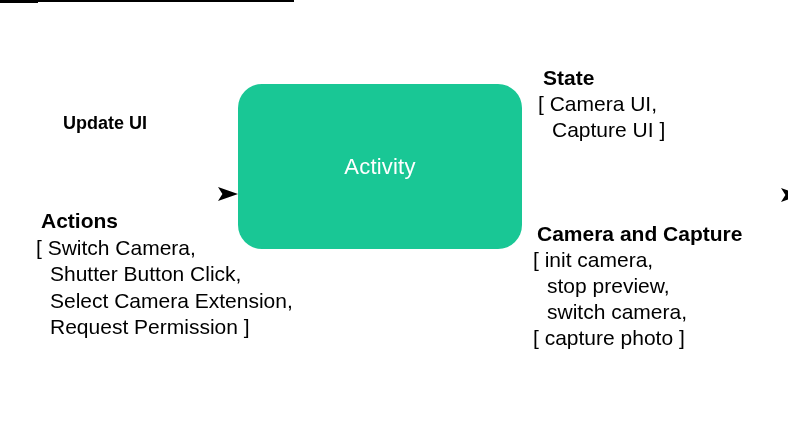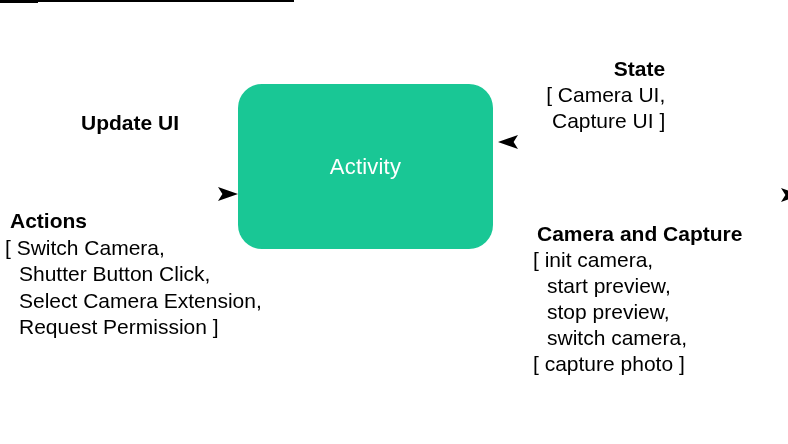--- a/index.html
+++ b/index.html
@@ -17,21 +17,21 @@
   .corner-bar {
     position: absolute; left: 0; top: 0;
     width: 38px; height: 3px;
     background: #000000;
   }
 
   
   .node {
     position: absolute;
     left: 238px; top: 84px;
-    width: 255px; height: 165px;
+    width: 284px; height: 165px;
     background: #19c795;
     border-radius: 24px;
     display: flex; align-items: center; justify-content: center;
   }
   .node-label {
     color: #ffffff;
     font-size: 22px;
     letter-spacing: 0.2px;
   }
 
@@ -56,23 +56,23 @@
   .arrowhead.left  { clip-path: polygon(100% 0%, 0% 50%, 100% 100%, 78% 50%); }
   .ah-actions { left: 218px; top: 187px; }
   .ah-state   { left: 498px; top: 135px; }
   .ah-ops     { left: 781px; top: 188px; } 
 
   
   .label-block { position: absolute; font-size: 21px; line-height: 26px; white-space: nowrap; }
   .label-block .title { font-weight: bold; padding-left: 5px; }
   .label-block .indent { padding-left: 14px; }
 
-  .blk-update-ui { left: 63px;  top: 110px; font-weight: bold; font-size: 21px; line-height: 26px; position: absolute; margin-left: 18px; }
-  .blk-state     { left: 538px; top: 56px; text-align: right; }
-  .blk-actions   { left: 5px;  top: 208px; line-height: 26.5px; }
+  .blk-update-ui { left: 63px;  top: 110px; font-weight: bold; font-size: 18px; line-height: 26px; position: absolute; }
+  .blk-state     { left: 538px; top: 65px; }
+  .blk-actions   { left: 36px;  top: 208px; line-height: 26.5px; }
   .blk-ops       { left: 533px; top: 221px; }
   .blk-ops .title { padding-left: 4px; }
 </style>
 </head>
 <body>
 
 <div class="canvas">
 
   <div class="corner-bar"></div>
 
@@ -101,19 +101,18 @@
     <div class="title">Actions</div>
     <div class="line">[ Switch Camera,</div>
     <div class="indent">Shutter Button Click,</div>
     <div class="indent">Select Camera Extension,</div>
     <div class="indent">Request Permission ]</div>
   </div>
 
   <div class="label-block blk-ops">
     <div class="title">Camera and Capture</div>
     <div class="line">[ init camera,</div>
-    <div class="indent">start preview,</div>
     <div class="indent">stop preview,</div>
     <div class="indent">switch camera,</div>
     <div class="line">[ capture photo ]</div>
   </div>
 
 </div>
 
 </body></html>

